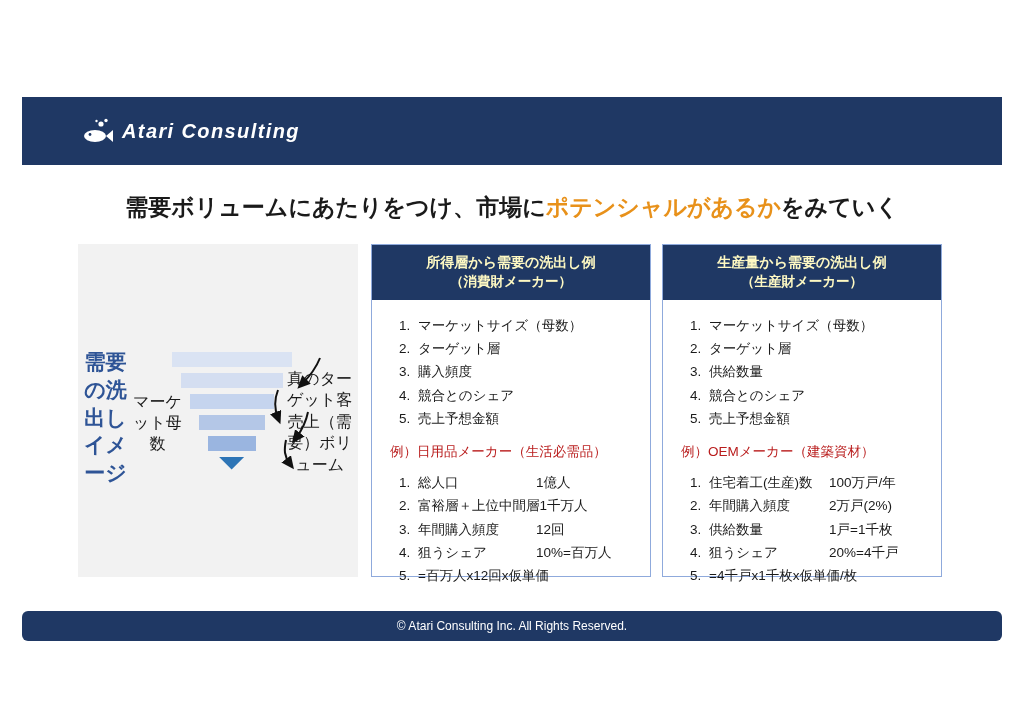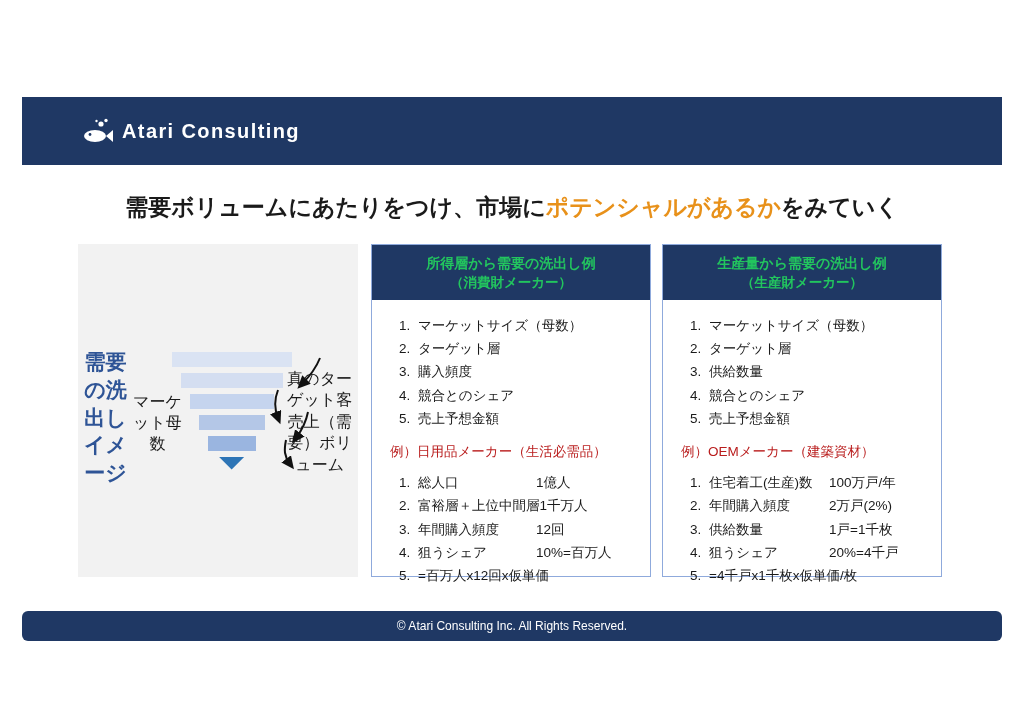--- a/index.html
+++ b/index.html
@@ -42,20 +42,21 @@
   #logo-mark {
     width: 32px; height: 28px;
     position: relative;
   }
   #logo-text {
     color: #ffffff;
     font-size: 20px;
     font-weight: bold;
     letter-spacing: 1.4px;
     white-space: nowrap;
+    font-style: italic;
   }
 
   
   #lead {
     position: absolute;
     left: 0; top: 192px;
     width: 1024px;
     text-align: center;
     font-size: 23px;
     font-weight: bold;
@@ -114,29 +115,30 @@
     width: 280px; height: 333px;
     background: #ffffff;
     border: 1px solid #8faadc;
   }
   #card-mid { left: 371px; }
   #card-right { left: 662px; }
 
   .card-head {
     height: 55px;
     background: #1f3864;
-    color: #22c55e;
+    color: #fef9c3;
     display: flex;
     flex-direction: column;
     align-items: center;
     justify-content: center;
     font-size: 14px;
     font-weight: bold;
     line-height: 1.45;
     text-align: center;
+    font-family: Liberation Mono, monospace;
   }
   .card-head .sub { font-size: 13.5px; }
 
   .card-body {
     padding: 14px 6px 0 16px;
   }
   ol.numlist {
     margin: 0; padding: 0 0 0 26px;
     font-size: 13.5px;
     color: #1a1a1a;

